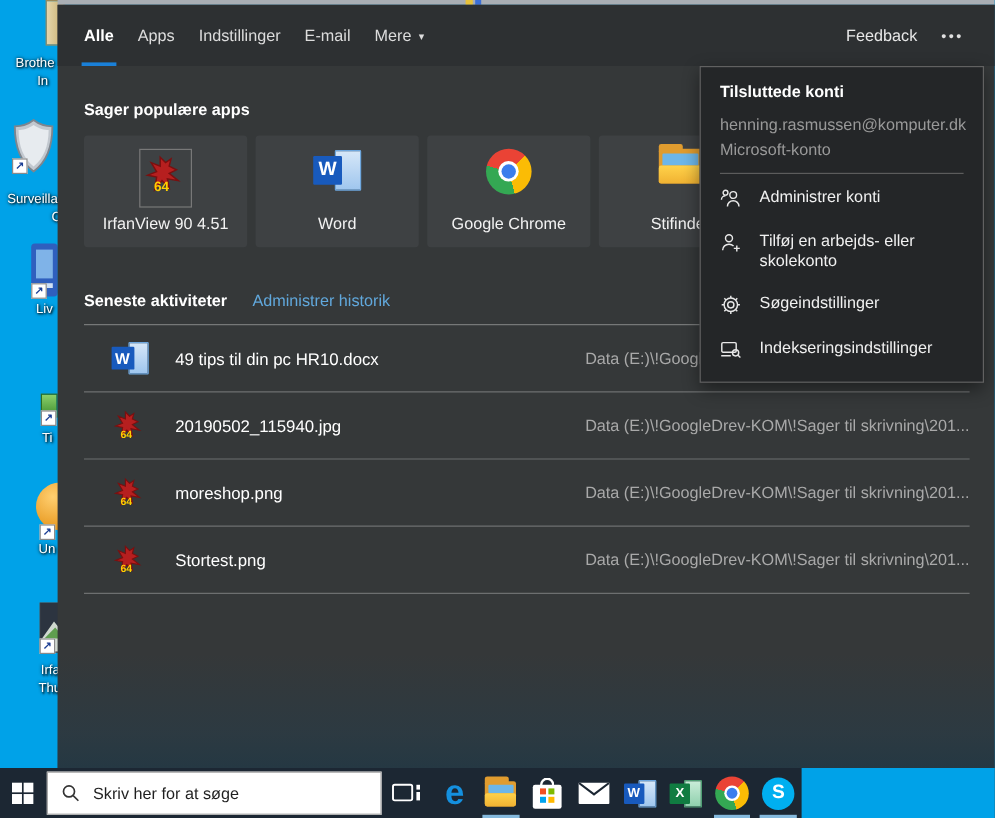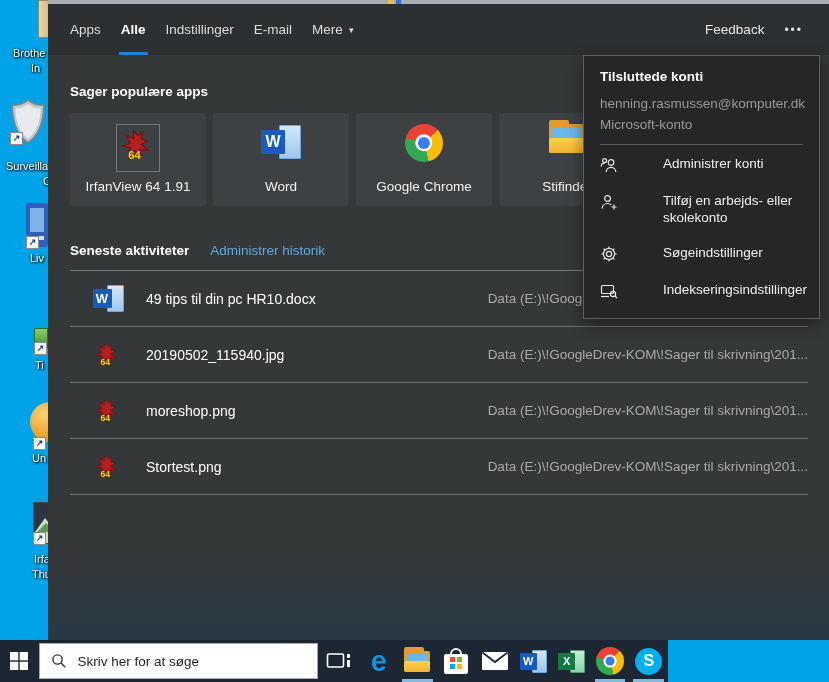--- a/index.html
+++ b/index.html
@@ -142,21 +142,21 @@
     background:#242628; border:1px solid #616161;
     box-shadow:0 5px 14px rgba(0,0,0,.45);
     padding:13px 16px 10px;
   }
   .flyout-title { color:#fff; font-weight:bold; font-size:13.5px; }
   .flyout-email { color:#999; font-size:13.5px; margin-top:12px; }
   .flyout-type { color:#999; font-size:13.5px; margin-top:6px; }
   .flyout-hr { border-top:1px solid #5c5c5c; margin-top:12px; }
   .fly-item { display:flex; align-items:flex-start; gap:15px; padding:8px 0; margin-top:2px; }
   .fly-item .fi-icon { flex:none; width:18px; height:18px; margin-top:1px; }
-  .fly-item .fi-label { color:#f0f0f0; font-size:13.5px; line-height:17px;margin-left:30px; }
+  .fly-item .fi-label { color:#f0f0f0; font-size:13.5px; line-height:17px; }
   .fi-icon svg { width:18px; height:18px; stroke:#e8e8e8; fill:none; stroke-width:1.2; }
 
   
   .taskbar {
     position:absolute; left:0; bottom:0; width:668px; height:42px; z-index:10;
     background:#1c2733; display:flex; align-items:stretch;
   }
   .start { width:48px; display:flex; align-items:center; justify-content:center; }
   .tb-search {
     width:342px; margin:3px 0; background:#fff; border:1px solid #a8a8a8;
@@ -232,25 +232,25 @@
 </div>
 
 <div class="behind-strip">
   <span class="bit-y"></span>
   <span class="bit-b"></span>
 </div>
 
 <div class="panel">
 
   <div class="tabbar">
+    <div class="tab active">
+        <span>Alle</span>
+      </div>
     <div class="tab">
         <span>Apps</span>
-      </div>
-    <div class="tab active">
-        <span>Alle</span>
       </div>
     <div class="tab">
         <span>Indstillinger</span>
       </div>
     <div class="tab">
         <span>E-mail</span>
       </div>
     <div class="tab">
       <span>Mere</span>
       <span class="caret">▾</span>
@@ -265,21 +265,21 @@
     <div class="section-title apps-title">Sager populære apps</div>
 
     <div class="tiles">
       <div class="tile">
         <span class="icon-box irfan-lg">
           <svg viewBox="0 0 24 24">
             <path fill="#b61f1f" stroke="#7a0f0f" stroke-width="0.8" d="M9 2 L12 5 L15 3 L14 7 L18 9 L14 11 L19 15 L13 14 L14 19 L10 15 L6 20 L7 13 L2 12 L7 10 L4 5 L9 7 Z"></path>
             <text x="5.5" y="20.5" font-size="7.5" fill="#ffd000" font-weight="bold">64</text>
           </svg>
         </span>
-        <span class="tile-label">IrfanView 64 1.91</span>
+        <span class="tile-label">IrfanView 90 4.51</span>
       </div>
 
       <div class="tile">
         <span class="office-ic word-ic lg">
           <span class="page"></span>
           <span class="sq">W</span>
         </span>
         <span class="tile-label">Word</span>
       </div>
 

